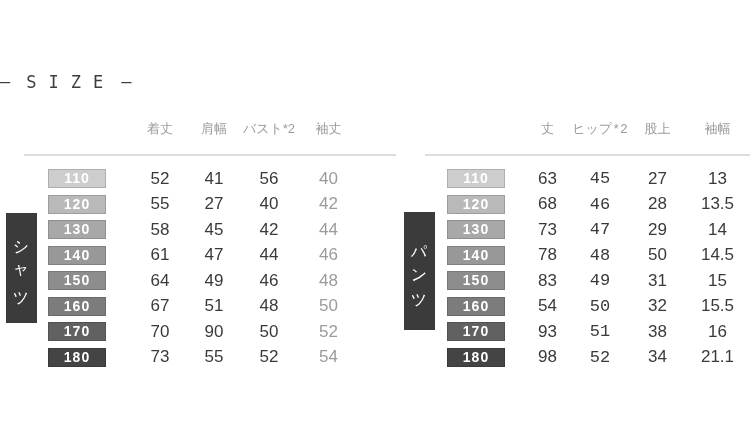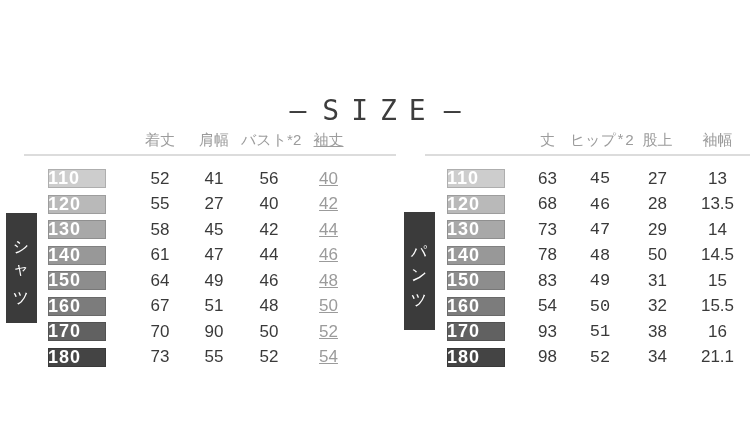--- a/index.html
+++ b/index.html
@@ -2,53 +2,53 @@
 <html><head>
 <meta charset="utf-8">
 <style>
   html,body{margin:0;padding:0;}
   .sheet{
     position:relative;width:750px;height:447px;overflow:hidden;
     background:var(--bg,#fff);
     font-family:"Liberation Sans", sans-serif;
   }
   .title{
-    position:absolute;top:97px;left:0;width:100%;
-    text-align:center;color:var(--title,#3d3d3d);
+    position:absolute;top:68px;left:0;width:100%;
+    color:var(--title,#3d3d3d);
     font-family:"DejaVu Sans Mono", monospace;
-    font-size:28px;line-height:28px;white-space:nowrap;
+    font-size:17px;line-height:28px;white-space:nowrap;
   }
   .size-word{letter-spacing:12px;margin-left:16px;margin-right:6px;}
   .tbl{position:absolute;top:120px;}
   .tbl-shirt{left:0;width:396px;}
   .tbl-pants{left:425px;width:325px;}
-  .head{display:flex;height:30px;align-items:flex-end;
-        color:var(--header,#9c9c9c);font-size:15px;white-space:nowrap;}
+  .head{display:flex;height:30px;align-items:flex-start;
+        color:var(--header,#9c9c9c);font-size:13px;white-space:nowrap;}
   .head .hc{text-align:center;}
   .rule{height:2px;background:var(--rule,#dcdcdc);margin-top:4px;}
   .tbl-shirt .rule{margin-left:24px;width:372px;}
   .tbl-pants .rule{width:325px;}
   .rows{margin-top:10px;}
   .row{display:flex;align-items:center;height:25.5px;
        font-size:17px;color:var(--value,#3a3a3a);}
   .cell{text-align:center;}
   .cell.muted{color:var(--muted,#9b9b9b);}
   .badge{
-    width:58px;height:19px;line-height:19px;
-    color:var(--badgetext,#fff);font-size:18px;font-weight:bold;letter-spacing:1px;
+    width:58px;height:19px;line-height:19px;text-align:center;
+    color:var(--badgetext,#fff);font-size:14px;font-weight:bold;letter-spacing:1px;
     box-shadow:inset 0 0 0 1px rgba(0,0,0,0.15);
   }
   .tbl-shirt .badge{margin-left:48px;}
   .tbl-pants .badge{margin-left:22px;}
   
   .tbl-shirt .c0{width:133px;}
   .tbl-shirt .c1{width:54px;}
   .tbl-shirt .c2{width:54px;}
   .tbl-shirt .c3{width:56px;}
-  .tbl-shirt .c4{width:63px;text-decoration:underline;}
+  .tbl-shirt .c4{width:63px;}
   .tbl-pants .c0{width:100px;}
   .tbl-pants .c1{width:45px;}
   .tbl-pants .c2{width:60px;font-family:Liberation Mono, monospace;}
   .tbl-pants .c3{width:55px;}
   .tbl-pants .c4{width:65px;}
   .vlabel{
     position:absolute;width:31px;box-sizing:border-box;
     background:var(--labelbg,#3b3b3b);color:var(--labeltext,#fff);
     writing-mode:vertical-rl;text-orientation:upright;
     text-align:center;font-size:16px;letter-spacing:7px;line-height:31px;

